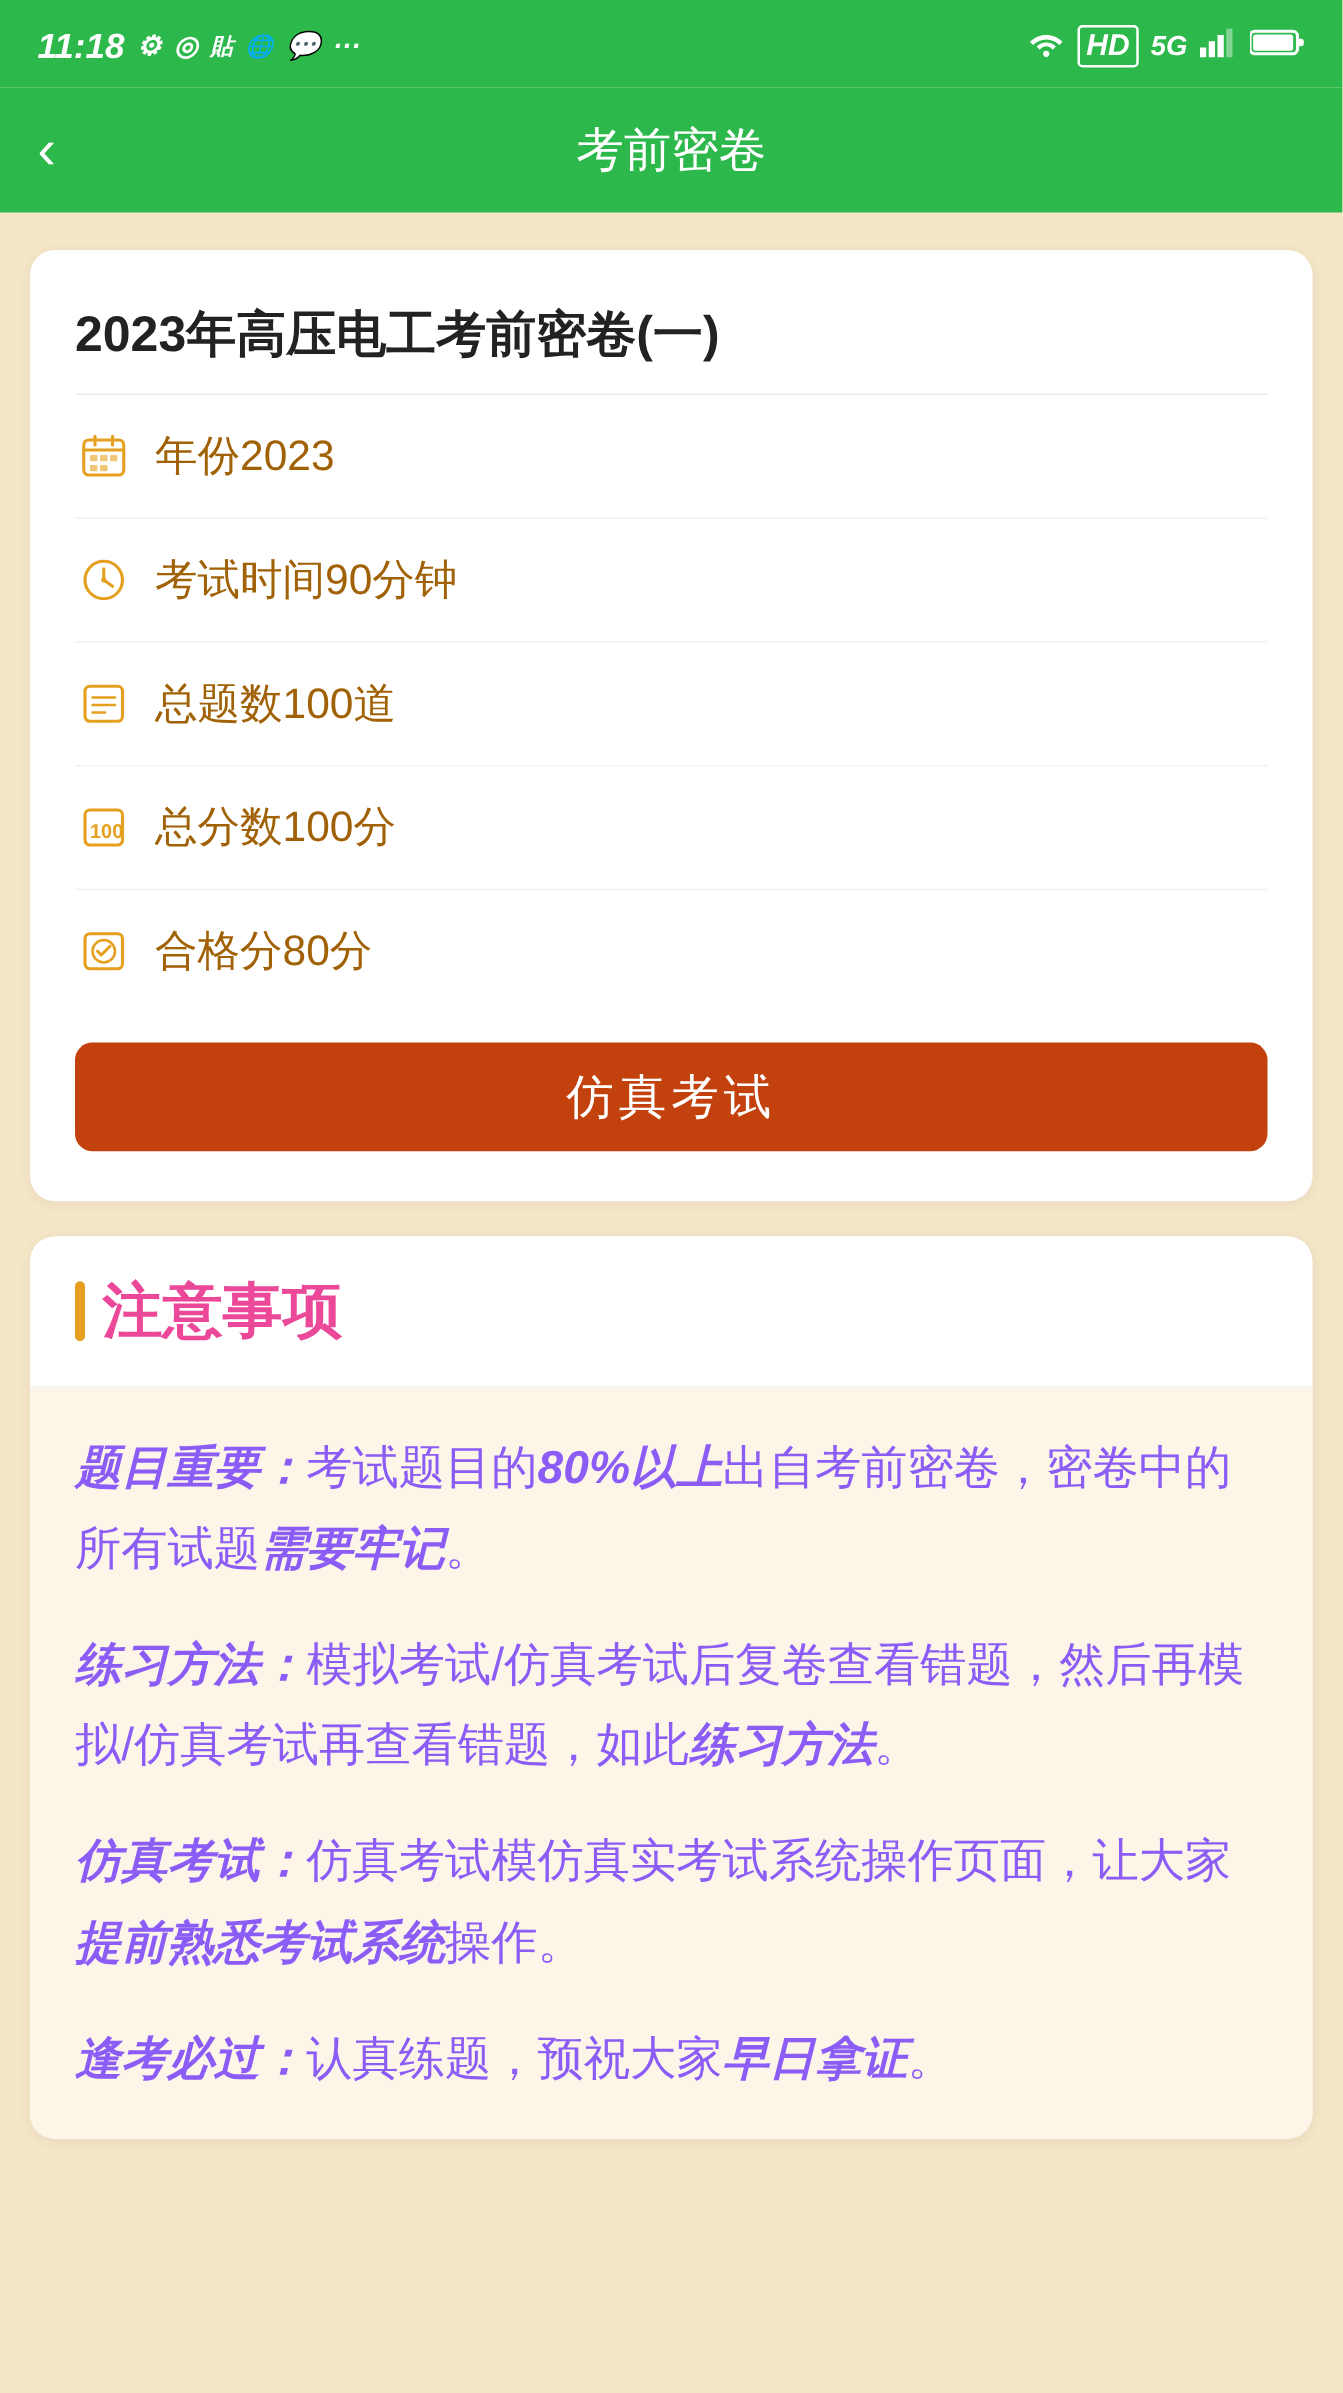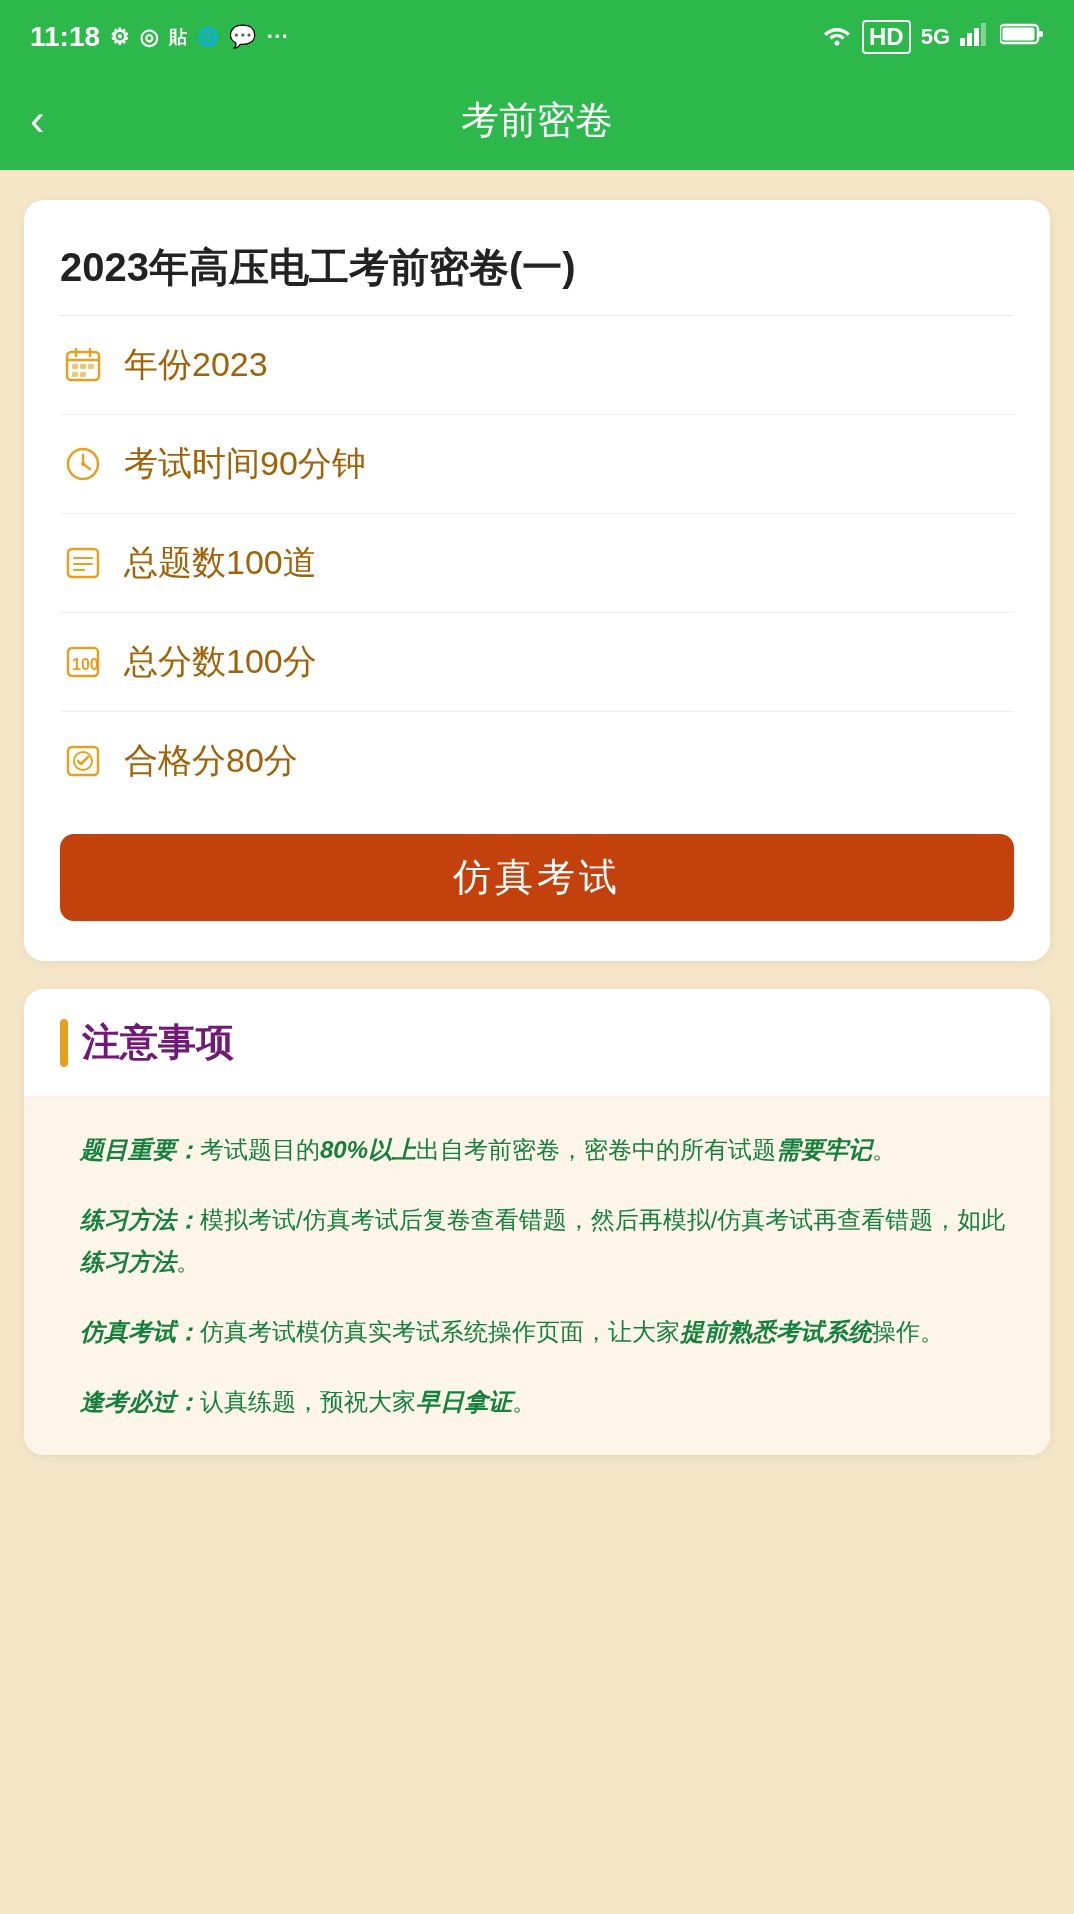--- a/index.html
+++ b/index.html
@@ -18,20 +18,21 @@
     }
 
     
     .status-bar {
       background-color: #2db84b;
       display: flex;
       justify-content: space-between;
       align-items: center;
       padding: 14px 30px 10px 30px;
       height: 70px;
+      font-style: italic;
     }
 
     .status-bar-left {
       display: flex;
       align-items: center;
       gap: 10px;
       color: #fff;
       font-size: 28px;
       font-weight: 600;
     }
@@ -170,38 +171,37 @@
     }
 
     .notice-bar {
       width: 8px;
       height: 48px;
       background-color: #e6a020;
       border-radius: 4px;
     }
 
     .notice-title {
-      font-size: 38px;
+      font-size: 48px;
       font-weight: 600;
-      color: #701a75;
+      color: #ec4899;
     }
 
     .notice-body {
       padding: 32px 36px;
       display: flex;
       flex-direction: column;
       gap: 28px;
       background-color: #fdf6e8;
     }
 
     .notice-paragraph {
-      font-size: 24px;
+      font-size: 37px;
       line-height: 1.75;
-      color: #15803d;
-      margin-left: 20px;
+      color: #8b5cf6;
     }
 
     .notice-paragraph b {
       font-weight: 700;
       font-style: italic;
     }
   </style>
 </head>
 <body>
 

